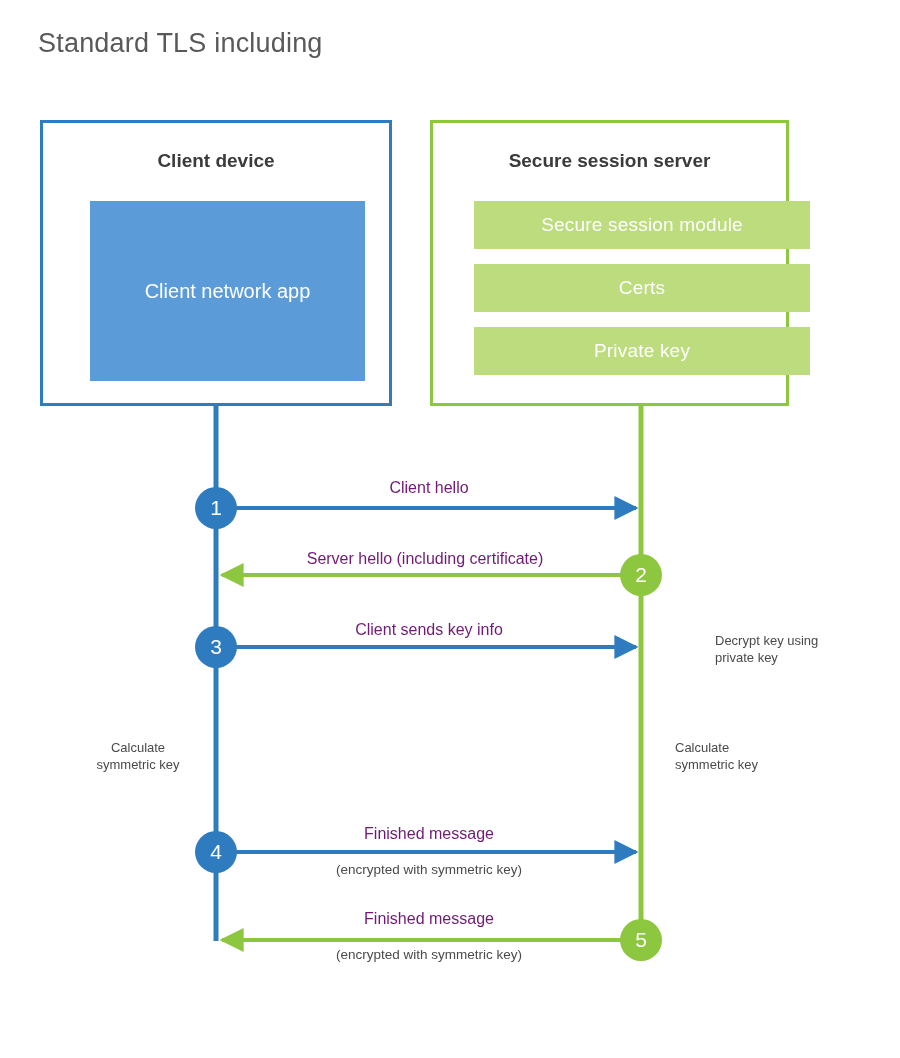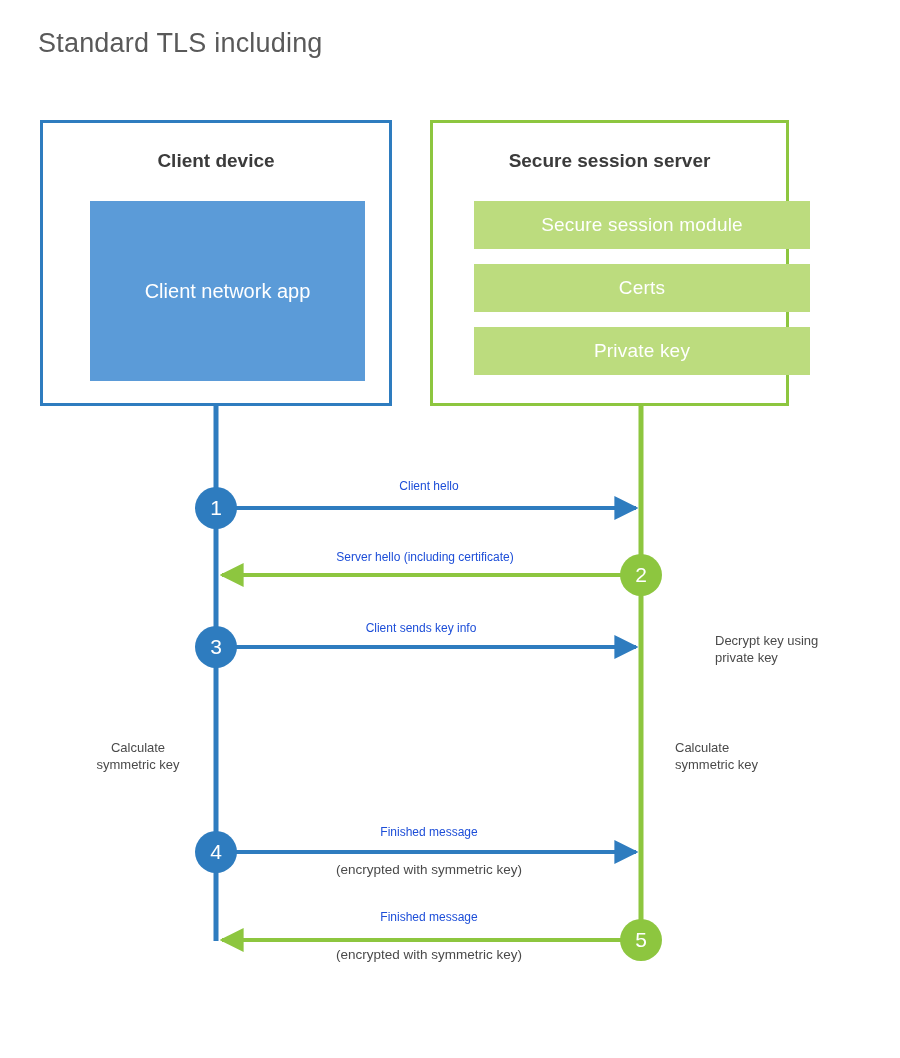--- a/index.html
+++ b/index.html
@@ -122,23 +122,23 @@
     color: #ffffff;
     font-size: 21px;
     font-weight: 500;
     box-sizing: border-box;
   }
   .step-blue { background: #2e7cbf; }
   .step-green { background: #8dc63f; }
 
   
   .msg-main {
-    font-size: 12px;
+    font-size: 16px;
     font-weight: 400;
-    color: #1d4ed8;
+    color: #701a75;
     white-space: nowrap;
     text-align: center;
   }
   .msg-sub {
     font-size: 13.5px;
     font-weight: 400;
     color: #4a4a4a;
     white-space: nowrap;
     text-align: center;
   }
@@ -203,21 +203,21 @@
   <div class="abs step-circle step-blue" style="left:195px; top:626px;">3</div>
 
   <div class="abs step-circle step-blue" style="left:195px; top:831px;">4</div>
 
   <div class="abs step-circle step-green" style="left:620px; top:919px;">5</div>
 
   <div class="abs msg-main" style="left:229px; top:479px; width:400px;">Client hello</div>
 
   <div class="abs msg-main" style="left:225px; top:550px; width:400px;">Server hello (including certificate)</div>
 
-  <div class="abs msg-main" style="left:221px; top:621px; width:400px;">Client sends key info</div>
+  <div class="abs msg-main" style="left:229px; top:621px; width:400px;">Client sends key info</div>
 
   <div class="abs msg-main" style="left:229px; top:825px; width:400px;">Finished message</div>
   <div class="abs msg-sub" style="left:229px; top:862px; width:400px;">(encrypted with symmetric key)</div>
 
   <div class="abs msg-main" style="left:229px; top:910px; width:400px;">Finished message</div>
   <div class="abs msg-sub" style="left:229px; top:947px; width:400px;">(encrypted with symmetric key)</div>
 
   <div class="abs side-note right-col" style="left:675px; top:632px; width:180px;margin-left:40px;">Decrypt key using
 private key</div>
 

